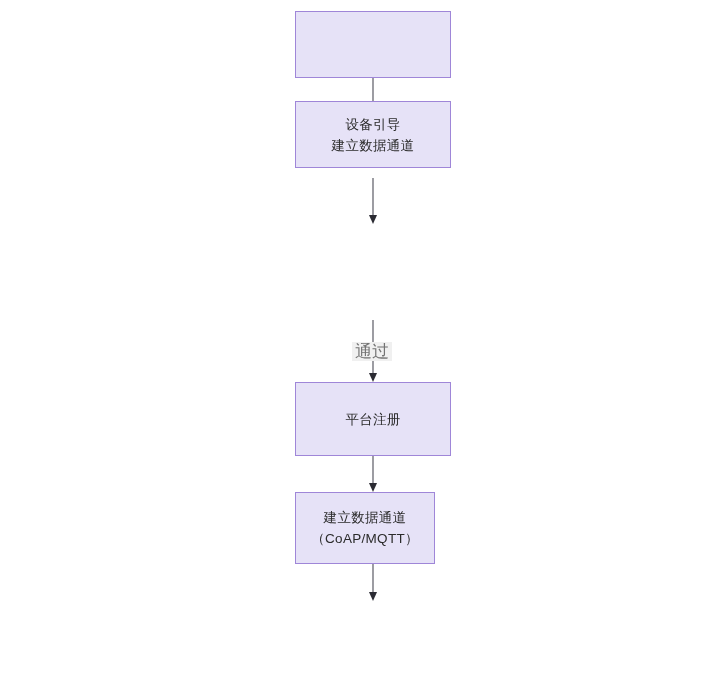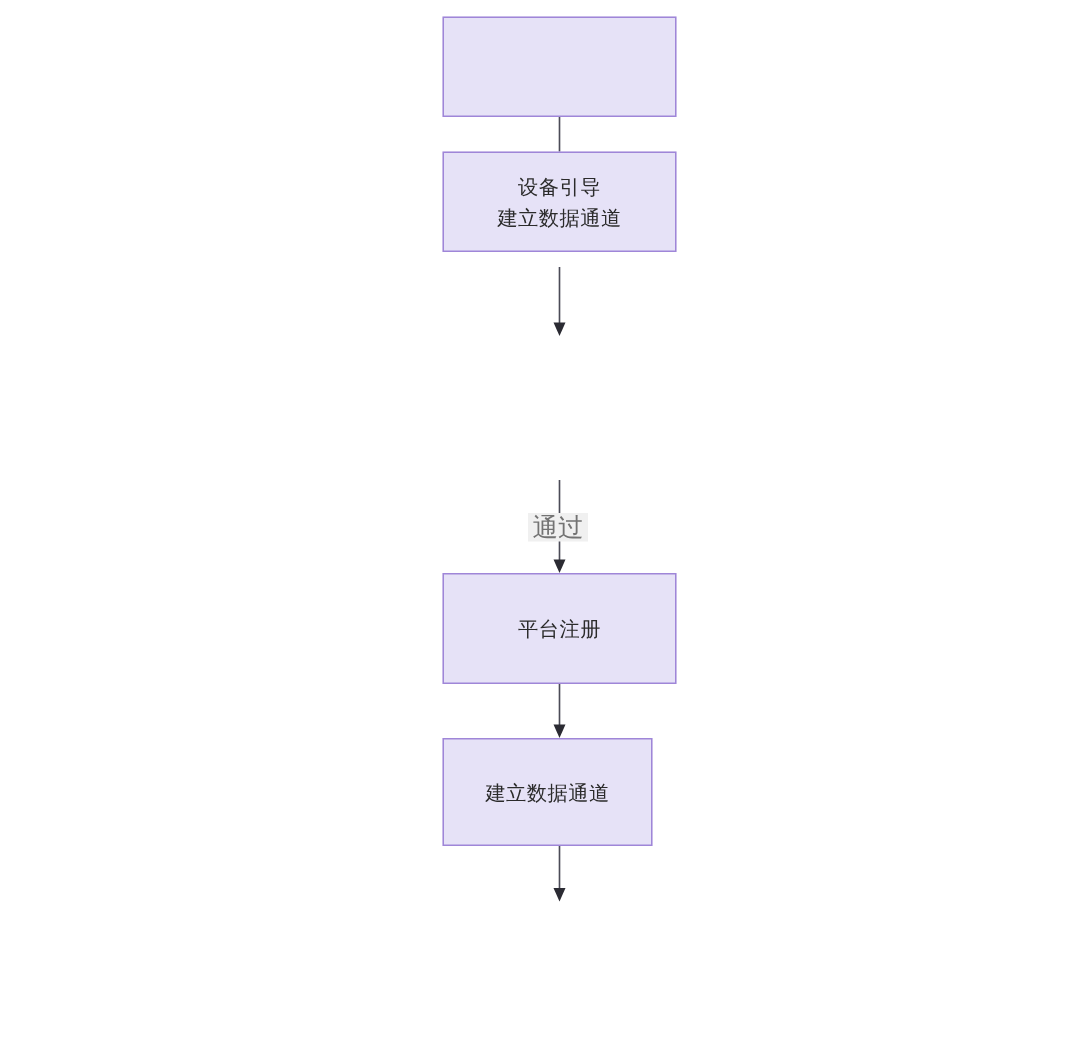--- a/index.html
+++ b/index.html
@@ -130,16 +130,17 @@
     <span class="line">建立数据通道</span>
   </div>
 
 
   <div class="node" style="left:295px; top:382px; width:156px; height:74px;">
     <span class="line">平台注册</span>
   </div>
 
   <div class="node" style="left:295px; top:492px; width:140px; height:72px;">
     <span class="line">建立数据通道</span>
+    <span class="line">（CoAP/MQTT）</span>
   </div>
 
 
 </div>
 
 </body></html>

